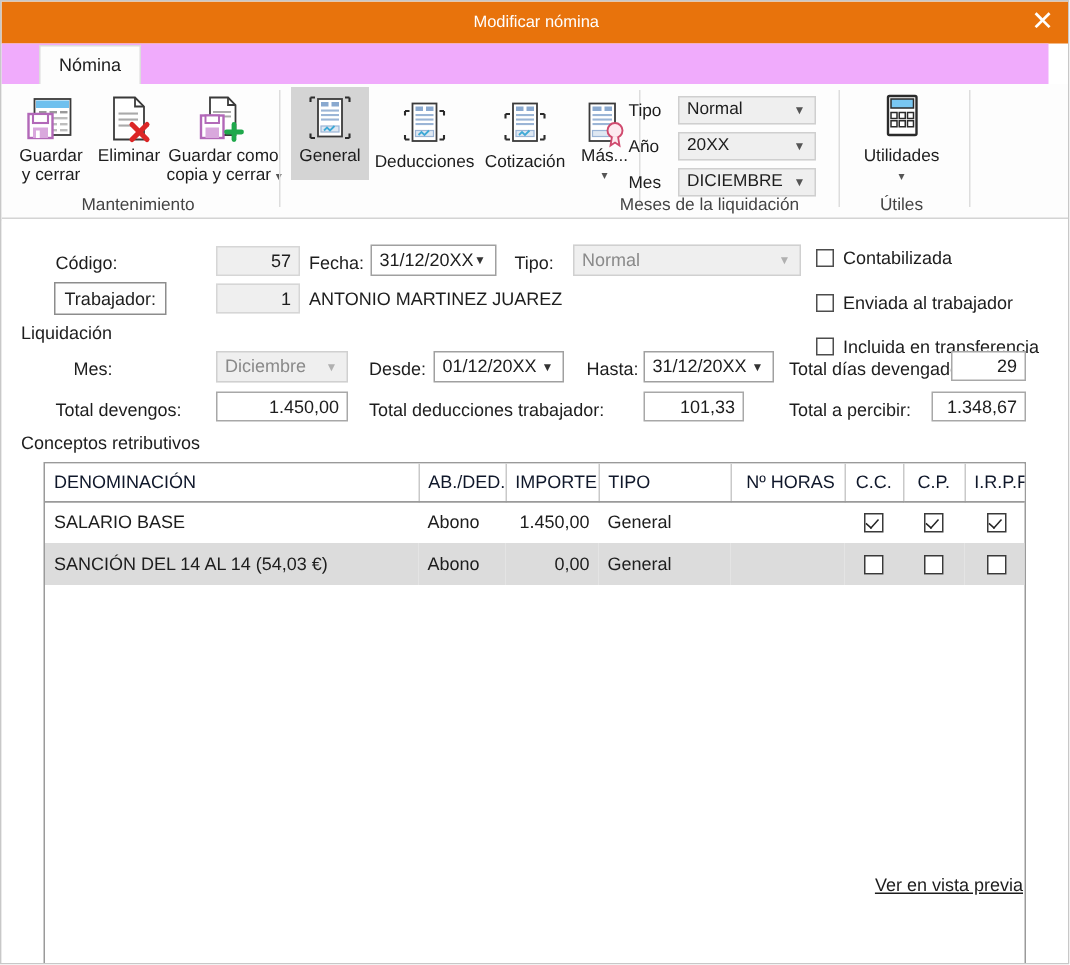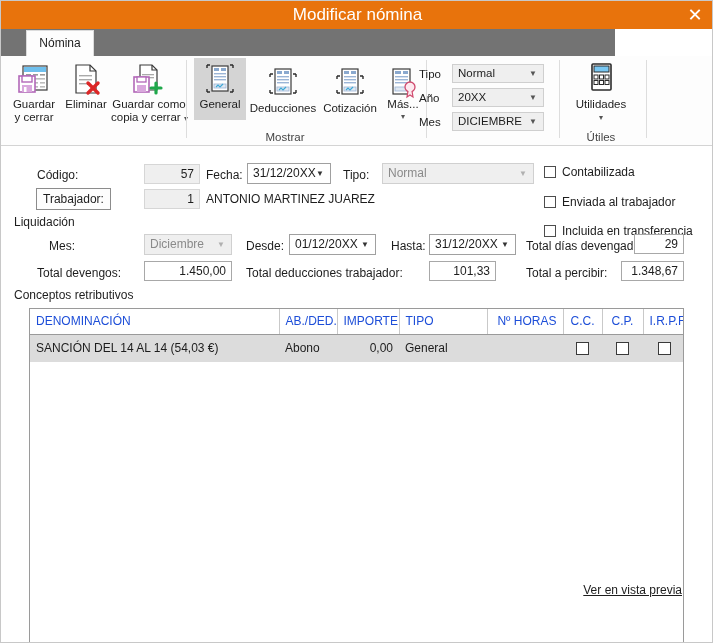--- a/index.html
+++ b/index.html
@@ -23,38 +23,38 @@
     position: absolute; left: 0; top: 0;
     width: 713px; height: 28px;
     background: #e8730c;
   }
   .titlebar-text {
     position: absolute; left: 0; top: 0;
     width: 713px; height: 28px;
     line-height: 28px;
     text-align: center;
     color: #ffffff;
-    font-size: 17px;
+    font-size: 11px;
   }
   .close-btn {
     position: absolute; right: 6px; top: 2px;
     width: 26px; height: 24px;
     color: #ffffff;
     font-size: 18px;
     line-height: 24px;
     text-align: center;
     cursor: pointer;
     font-family: "DejaVu Sans", sans-serif;
   }
 
   
   .tabstrip {
     position: absolute; left: 0; top: 28px;
-    width: 614px; height: 27px;
-    background: #737373;
+    width: 698px; height: 27px;
+    background: #f0abfc;
   }
   .tab-active {
     position: absolute; left: 25px; top: 1px;
     width: 68px; height: 26px;
     background: #fdfdfd;
     border: 1px solid #dcdcdc;
     border-bottom: none;
     line-height: 25px;
     text-align: center;
     font-size: 12px;
@@ -207,21 +207,21 @@
     left: 28px; top: 161px;
     width: 655px; height: 414px;
     border: 1px solid #9a9a9a;
     background: #ffffff;
     overflow: hidden;
   }
   table.grid { width: 100%; border-collapse: collapse; table-layout: fixed; }
   table.grid th {
     font-weight: normal;
     font-size: 12px;
-    color: #1d4ed8;
+    color: #0f172a;
     height: 25px;
     border-bottom: 1px solid #9a9a9a;
     border-right: 1px solid #c9c9c9;
     text-align: left;
     padding: 0 6px;
     background: #ffffff;
   }
   table.grid th.r { text-align: right; }
   table.grid th.c { text-align: center; }
   table.grid th:last-child { border-right: none; }
@@ -334,20 +334,21 @@
             <g stroke="#1fa84b" stroke-width="3.2" stroke-linecap="round">
               <line x1="24" y1="21" x2="24" y2="31"></line>
               <line x1="19" y1="26" x2="29" y2="26"></line>
             </g>
           </svg>
         </span>
         <span class="lbl">Guardar como</span>
         <span class="lbl"><span>copia y cerrar</span> <span style="font-size:8px;color:#555;">▾</span></span>
       </div>
 
+      <div class="group-label">Mantenimiento</div>
     </div>
     <div class="group-sep" style="left:185px;"></div>
 
     <div class="ribbon-group" style="left:189px; width:190px;">
 
       <div class="rib-btn sel" style="left:4px; top:2px; width:52px; height:62px;">
         <span class="icon-wrap">
           <svg width="34" height="34" viewBox="0 0 34 34">
             <path d="M4 3 v3 M4 3 h3 M4 27 v3 M4 30 h3 M30 3 v3 M30 3 h-3 M30 27 v3 M30 30 h-3" stroke="#2b2b2b" stroke-width="1.4" fill="none"></path>
             <rect x="9" y="4" width="16" height="25" fill="#ffffff" stroke="#3a3a3a" stroke-width="1.2"></rect>
@@ -390,21 +391,20 @@
             <rect x="11" y="10" width="12" height="1.4" fill="#9bb5d6"></rect>
             <rect x="11" y="13" width="12" height="1.4" fill="#9bb5d6"></rect>
             <rect x="11" y="16" width="12" height="1.4" fill="#9bb5d6"></rect>
             <rect x="11" y="21" width="12" height="4" fill="#dfe8f2" stroke="#9bb5d6" stroke-width="0.8"></rect>
             <path d="M13 24 l2-2 2 2 3-3" stroke="#3fa9d6" stroke-width="1.2" fill="none"></path>
           </svg>
         </span>
         <span class="lbl">Cotización</span>
       </div>
 
-      <div class="group-label">Mostrar</div>
     </div>
 
     <div class="rib-btn" style="left:381px; top:58px; width:42px; height:36px;">
       <span class="icon-wrap" style="position:absolute; left:4px; top:-52px;">
         <svg width="34" height="34" viewBox="0 0 34 34">
           <rect x="7" y="3" width="17" height="25" fill="#ffffff" stroke="#3a3a3a" stroke-width="1.2"></rect>
           <rect x="9" y="5" width="6" height="3" fill="#8aa9cf"></rect>
             <rect x="17" y="5" width="5" height="3" fill="#8aa9cf"></rect>
           <rect x="9" y="10" width="13" height="1.4" fill="#9bb5d6"></rect>
           <rect x="9" y="13" width="13" height="1.4" fill="#9bb5d6"></rect>
@@ -432,20 +432,21 @@
         <span>20XX</span>
         <span class="arrow">▼</span>
       </div>
 
       <div class="rib-field-label" style="left:30px; top:60px;">Mes</div>
       <div class="rib-combo" style="left:63px; top:56px; width:92px;">
         <span>DICIEMBRE</span>
         <span class="arrow">▼</span>
       </div>
 
+      <div class="group-label">Meses de la liquidación</div>
     </div>
     <div class="group-sep" style="left:558px;"></div>
 
     <div class="ribbon-group" style="left:560px; width:80px;">
       <div class="rib-btn" style="left:4px; top:2px; width:72px; height:64px;">
         <span class="icon-wrap">
           <svg width="34" height="34" viewBox="0 0 34 34">
             <rect x="8" y="2" width="19" height="26" rx="1" fill="#ffffff" stroke="#2b2b2b" stroke-width="1.6"></rect>
             <rect x="10" y="4" width="15" height="6" fill="#79c7f2" stroke="#2b2b2b" stroke-width="1"></rect>
             <g fill="#ffffff" stroke="#2b2b2b" stroke-width="1">
@@ -549,20 +550,30 @@
             <th>AB./DED.</th>
             <th class="r">IMPORTE</th>
             <th>TIPO</th>
             <th class="r">Nº HORAS</th>
             <th class="c">C.C.</th>
             <th class="c">C.P.</th>
             <th class="c">I.R.P.F.</th>
           </tr>
         </thead>
         <tbody>
+          <tr>
+            <td>SALARIO BASE</td>
+            <td>Abono</td>
+            <td class="r">1.450,00</td>
+            <td>General</td>
+            <td class="r"></td>
+            <td class="c"><span class="cellchk on"></span></td>
+            <td class="c"><span class="cellchk on"></span></td>
+            <td class="c"><span class="cellchk on"></span></td>
+          </tr>
           <tr class="alt">
             <td>SANCIÓN DEL 14 AL 14 (54,03 €)</td>
             <td>Abono</td>
             <td class="r">0,00</td>
             <td>General</td>
             <td class="r"></td>
             <td class="c"><span class="cellchk"></span></td>
             <td class="c"><span class="cellchk"></span></td>
             <td class="c"><span class="cellchk"></span></td>
           </tr>

